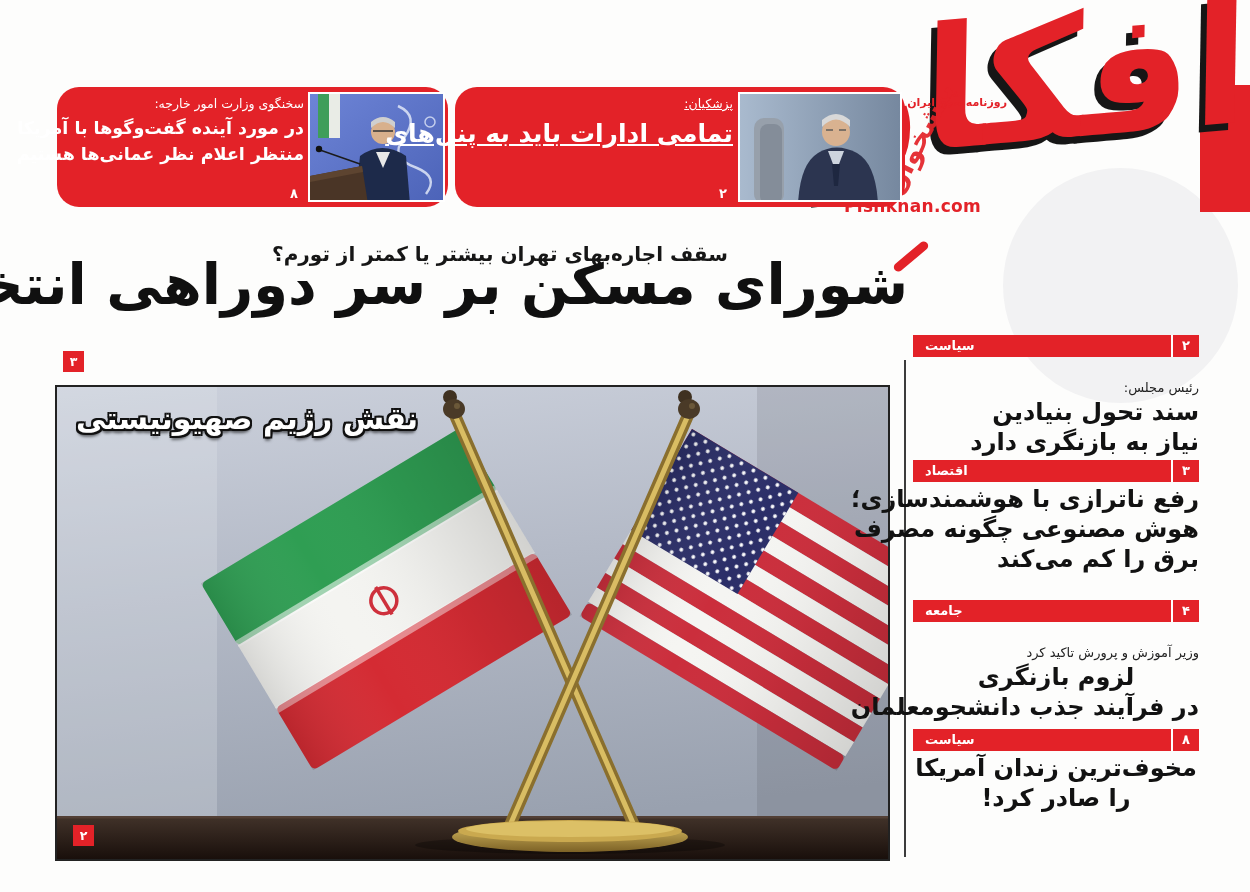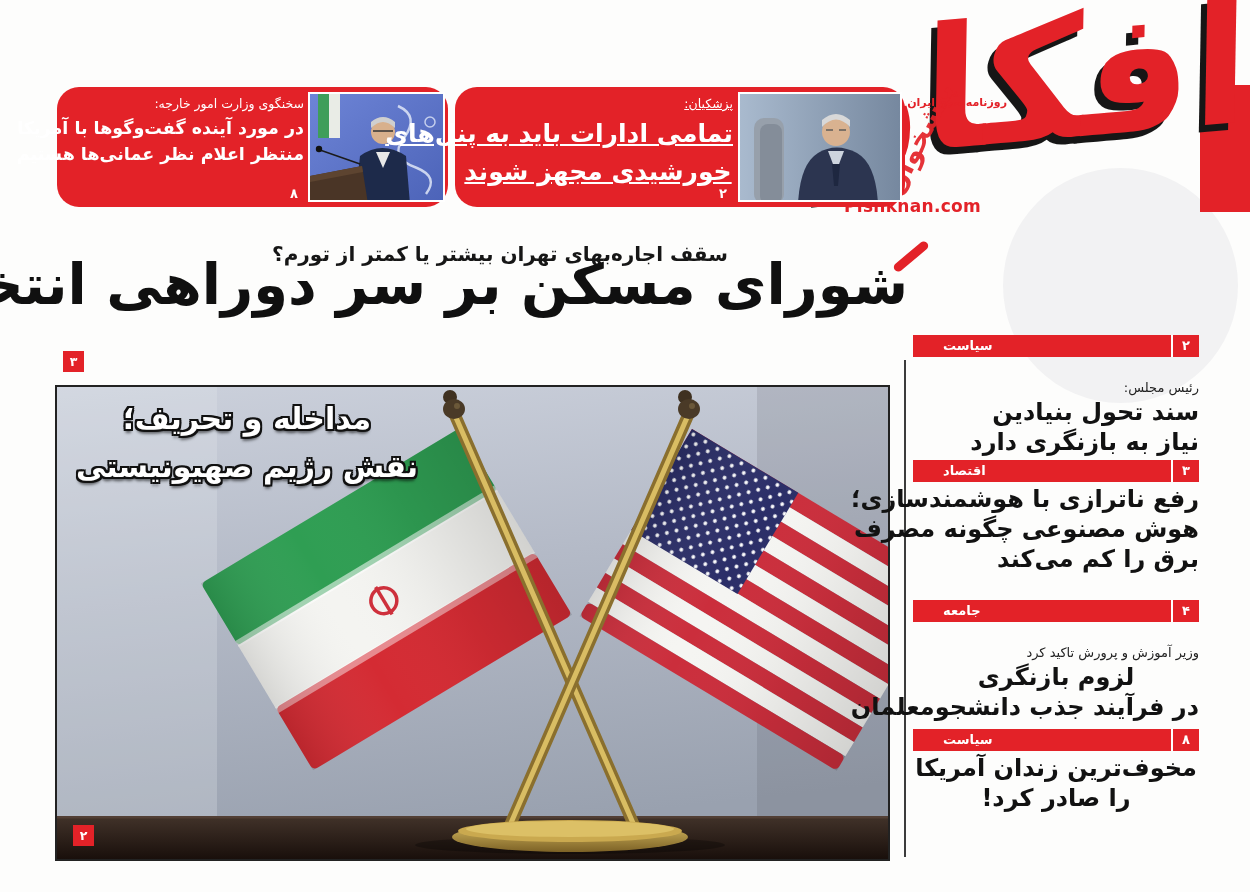--- a/index.html
+++ b/index.html
@@ -70,21 +70,21 @@
     text-shadow:2px 0 0 #111,-2px 0 0 #111,0 2px 0 #111,0 -2px 0 #111,
       2px 2px 0 #111,-2px -2px 0 #111,2px -2px 0 #111,-2px 2px 0 #111,0 4px 3px rgba(0,0,0,.55);}
   #fig-page{left:16px;bottom:13px;}
 
   
   .sb-rule{left:904px;top:360px;width:2px;height:497px;background:#3c3c3c;z-index:2;}
   .sb-item{position:absolute;left:913px;width:286px;direction:rtl;z-index:3;}
   #sb1{top:335px;} #sb2{top:460px;} #sb3{top:600px;} #sb4{top:729px;}
   .sb-bar{display:flex;height:22px;background:var(--red);direction:ltr;}
   .sb-label{flex:1;color:#fff;font-size:13px;font-weight:bold;text-align:left;
-    padding-left:30px;line-height:22px;direction:rtl;text-align:left;}
+    padding-left:12px;line-height:22px;direction:rtl;text-align:left;}
   .sb-num{width:26px;border-left:2px solid #fff;color:#fff;text-align:center;
     line-height:22px;font-size:13px;font-weight:bold;}
   .sb-kicker{font-size:13px;color:#222;text-align:right;margin-top:23px;}
   .sb-headline{font-size:24px;font-weight:bold;color:#121212;line-height:1.24;margin-top:3px;}
   .sb-headline div{white-space:nowrap;}
   .sb-headline.center{text-align:center;}
 </style>
 </head>
 <body>
 
@@ -149,21 +149,20 @@
         <path d="M92,70 L100,70 L98,92 L94,92 Z" fill="#1e2740"></path>
         <circle cx="96" cy="38" r="14" fill="#d9b290"></circle>
         <path d="M82,33 Q96,18 110,33 L110,26 Q96,14 82,26 Z" fill="#d8d8d8"></path>
         <line x1="86" y1="36" x2="93" y2="36" stroke="#555" stroke-width="1.4"></line>
         <line x1="99" y1="36" x2="106" y2="36" stroke="#555" stroke-width="1.4"></line>
       </svg>
     </div>
     <div class="box-text">
       <div class="box-kicker">پزشکیان:</div>
       <div class="box-headline">تمامی ادارات باید به پنل‌های</div>
-      <div class="box-headline">خورشیدی مجهز شوند</div>
     </div>
     <div class="box-page">۲</div>
   </div>
 
   <div class="abs lead-kicker">سقف اجاره‌بهای تهران بیشتر یا کمتر از تورم؟</div>
   <div class="abs lead-headline">شورای مسکن بر سر دوراهی انتخاب</div>
   <div class="page-box" id="lead-page">۳</div>
 
   <div class="abs figure">
     <svg viewBox="0 0 831 472" width="831" height="472">
@@ -249,21 +248,20 @@
       </g>
 
       <g>
         <ellipse cx="513" cy="450" rx="118" ry="15" fill="url(#goldBase)"></ellipse>
         <ellipse cx="513" cy="444" rx="112" ry="11" fill="#caa94f"></ellipse>
         <ellipse cx="513" cy="442" rx="104" ry="8" fill="#dcc066"></ellipse>
       </g>
     </svg>
 
     <div class="fig-caption">
-      <div>مداخله و تحریف؛</div>
       <div>نقش رژیم صهیونیستی</div>
     </div>
     <div class="page-box" id="fig-page">۲</div>
   </div>
 
   <div class="abs sb-rule"></div>
 
   <div class="sb-item" id="sb1">
     <div class="sb-bar">
       <div class="sb-label">سیاست</div>

